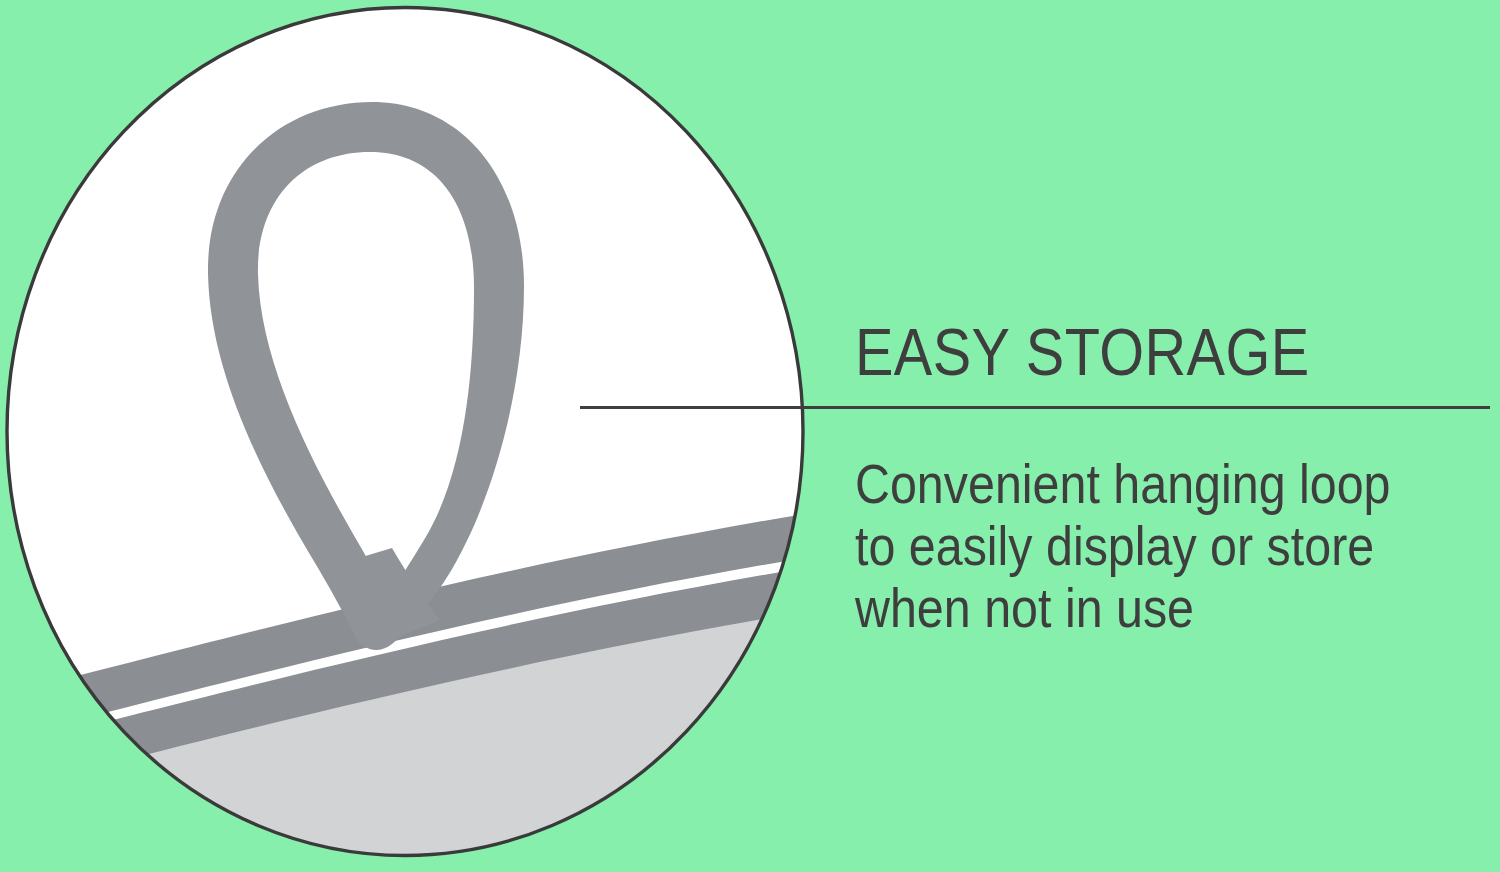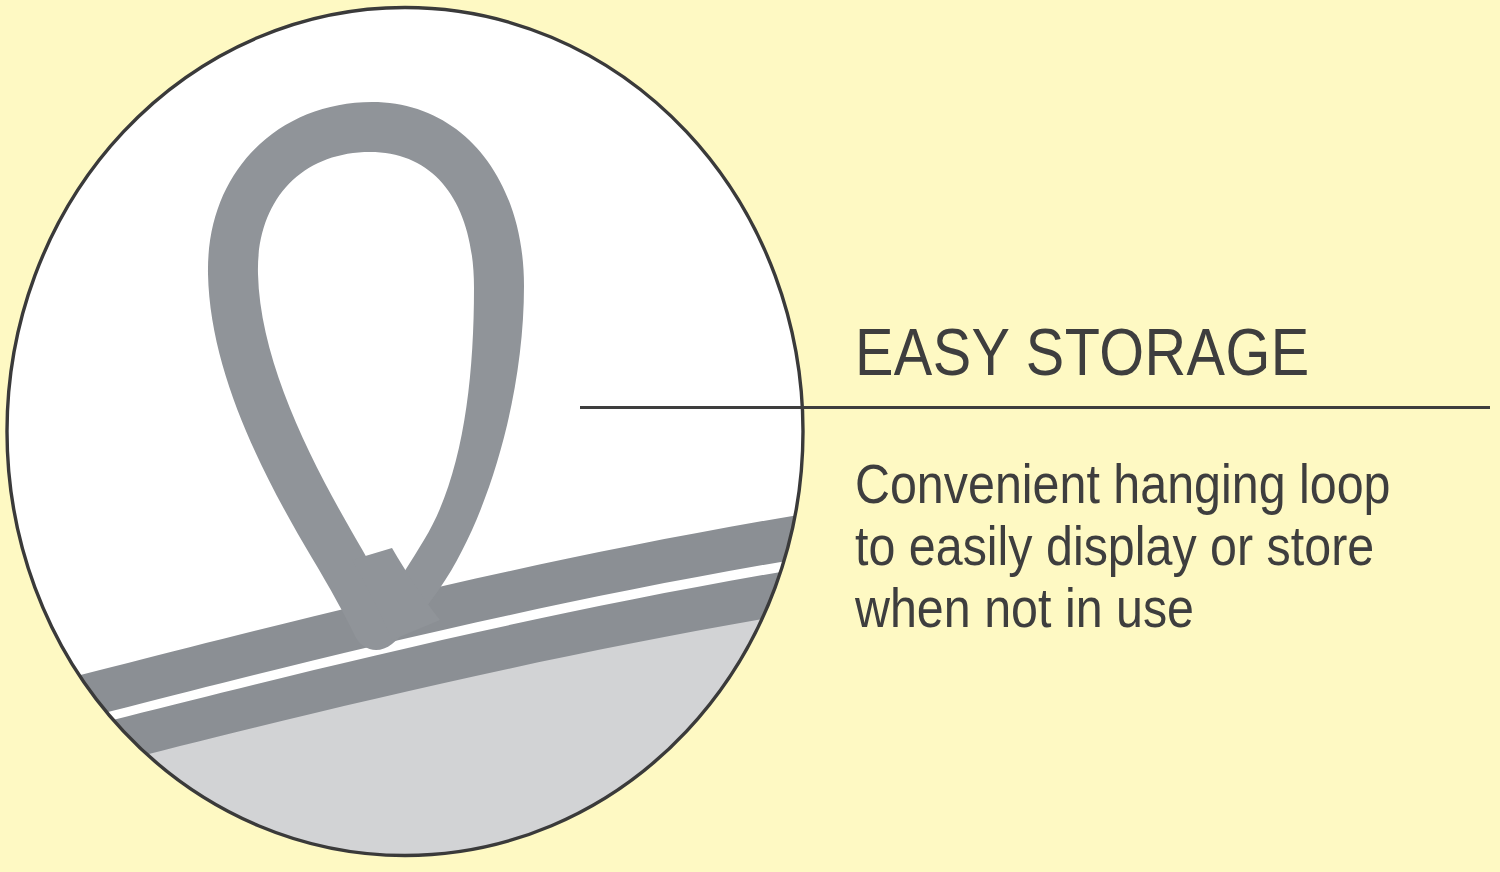--- a/index.html
+++ b/index.html
@@ -11,21 +11,21 @@
     width: 1500px;
     height: 872px;
     overflow: hidden;
     font-family: "Liberation Sans", sans-serif;
   }
 
   #infographic {
     position: relative;
     width: 1500px;
     height: 872px;
-    background: #fef9c3;
+    background: #86efac;
   }
 
   
   #illustration {
     position: absolute;
     left: 0;
     top: 0;
     width: 820px;
     height: 872px;
   }

